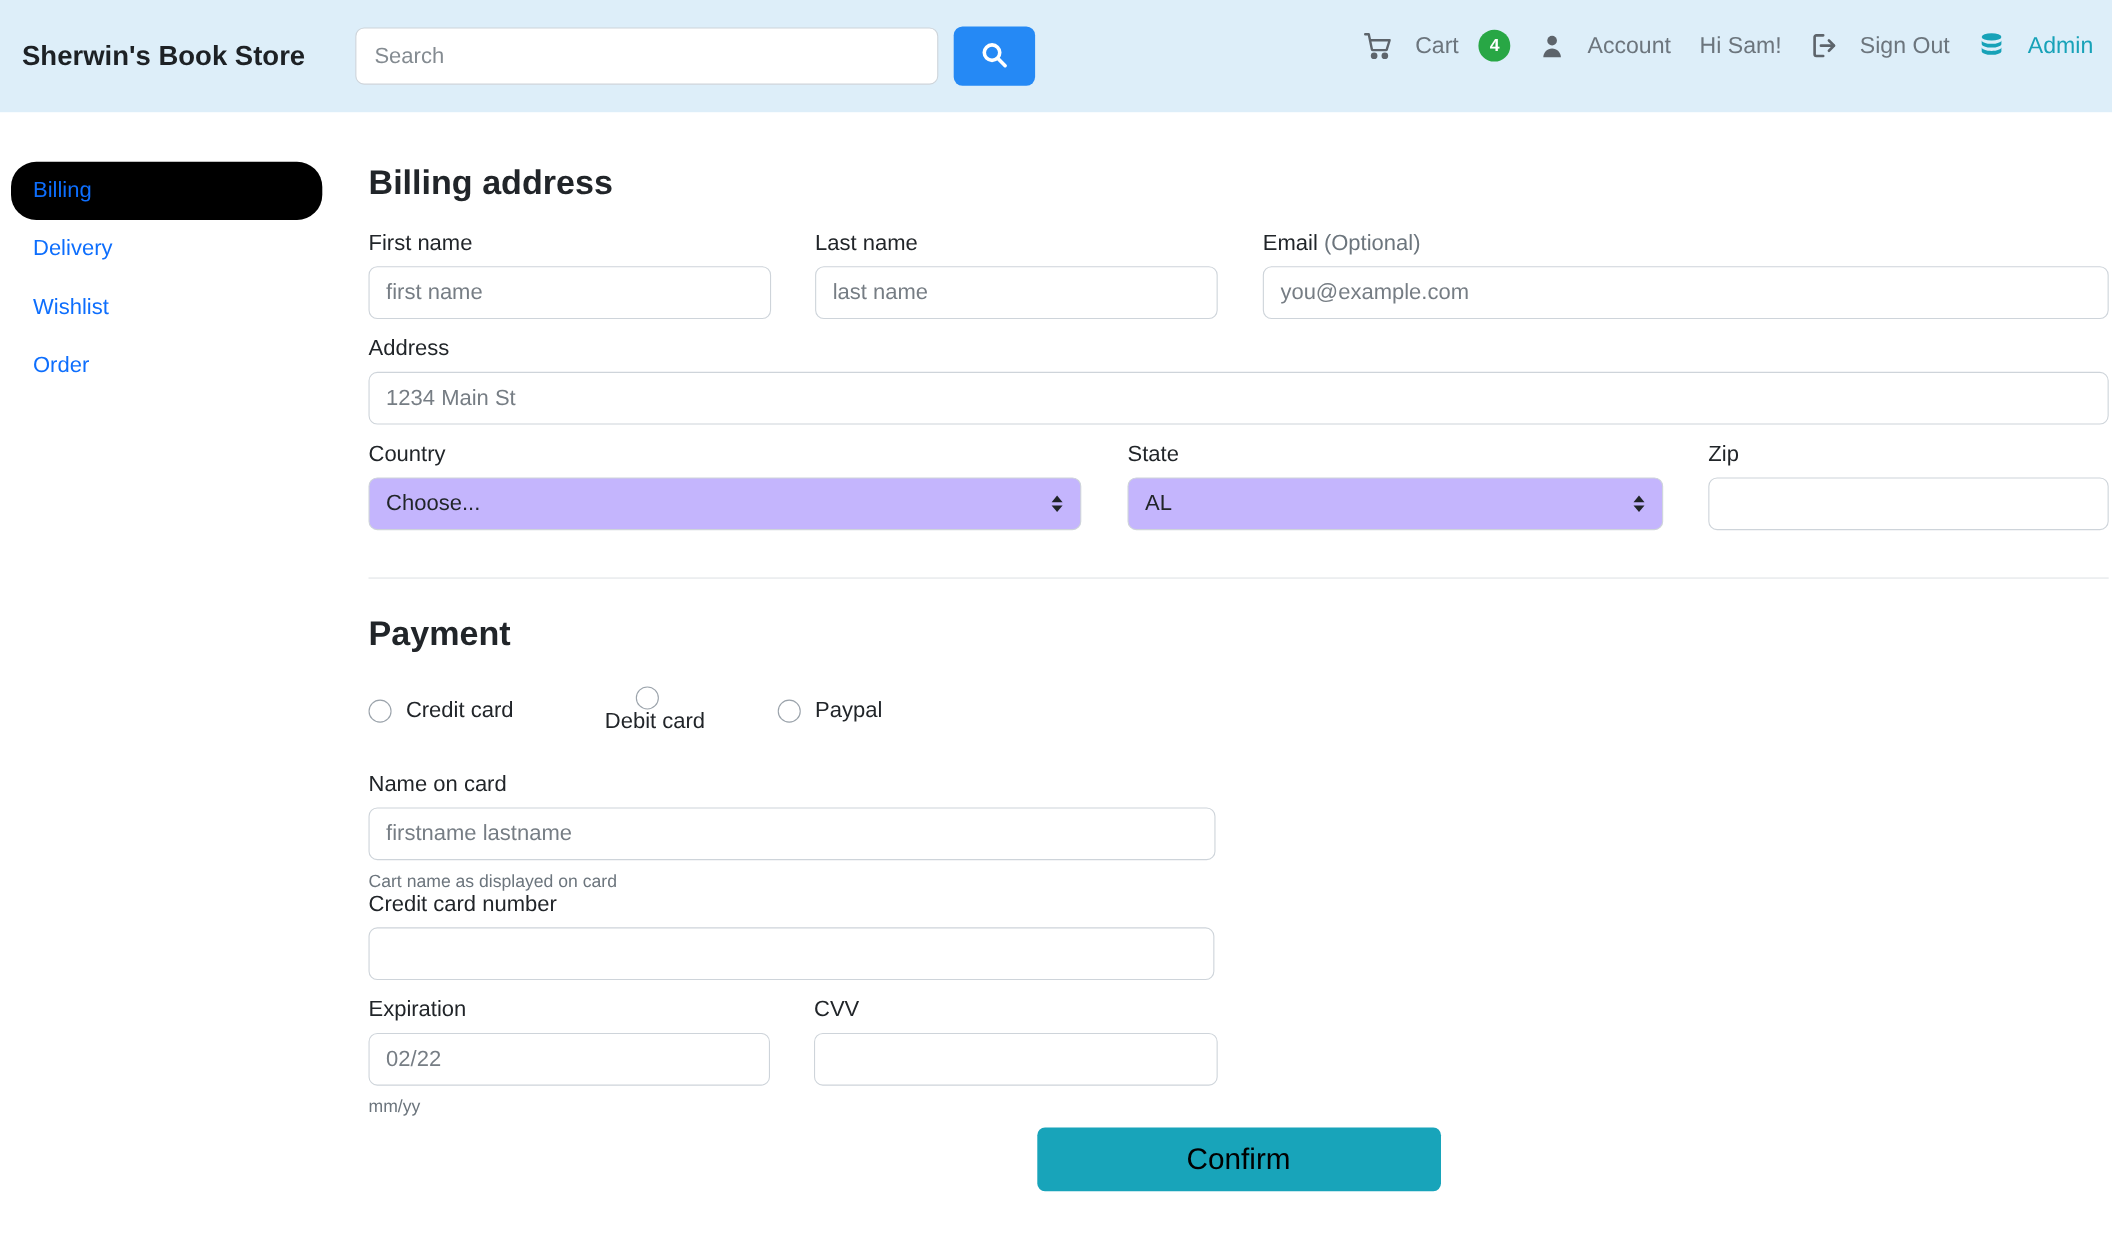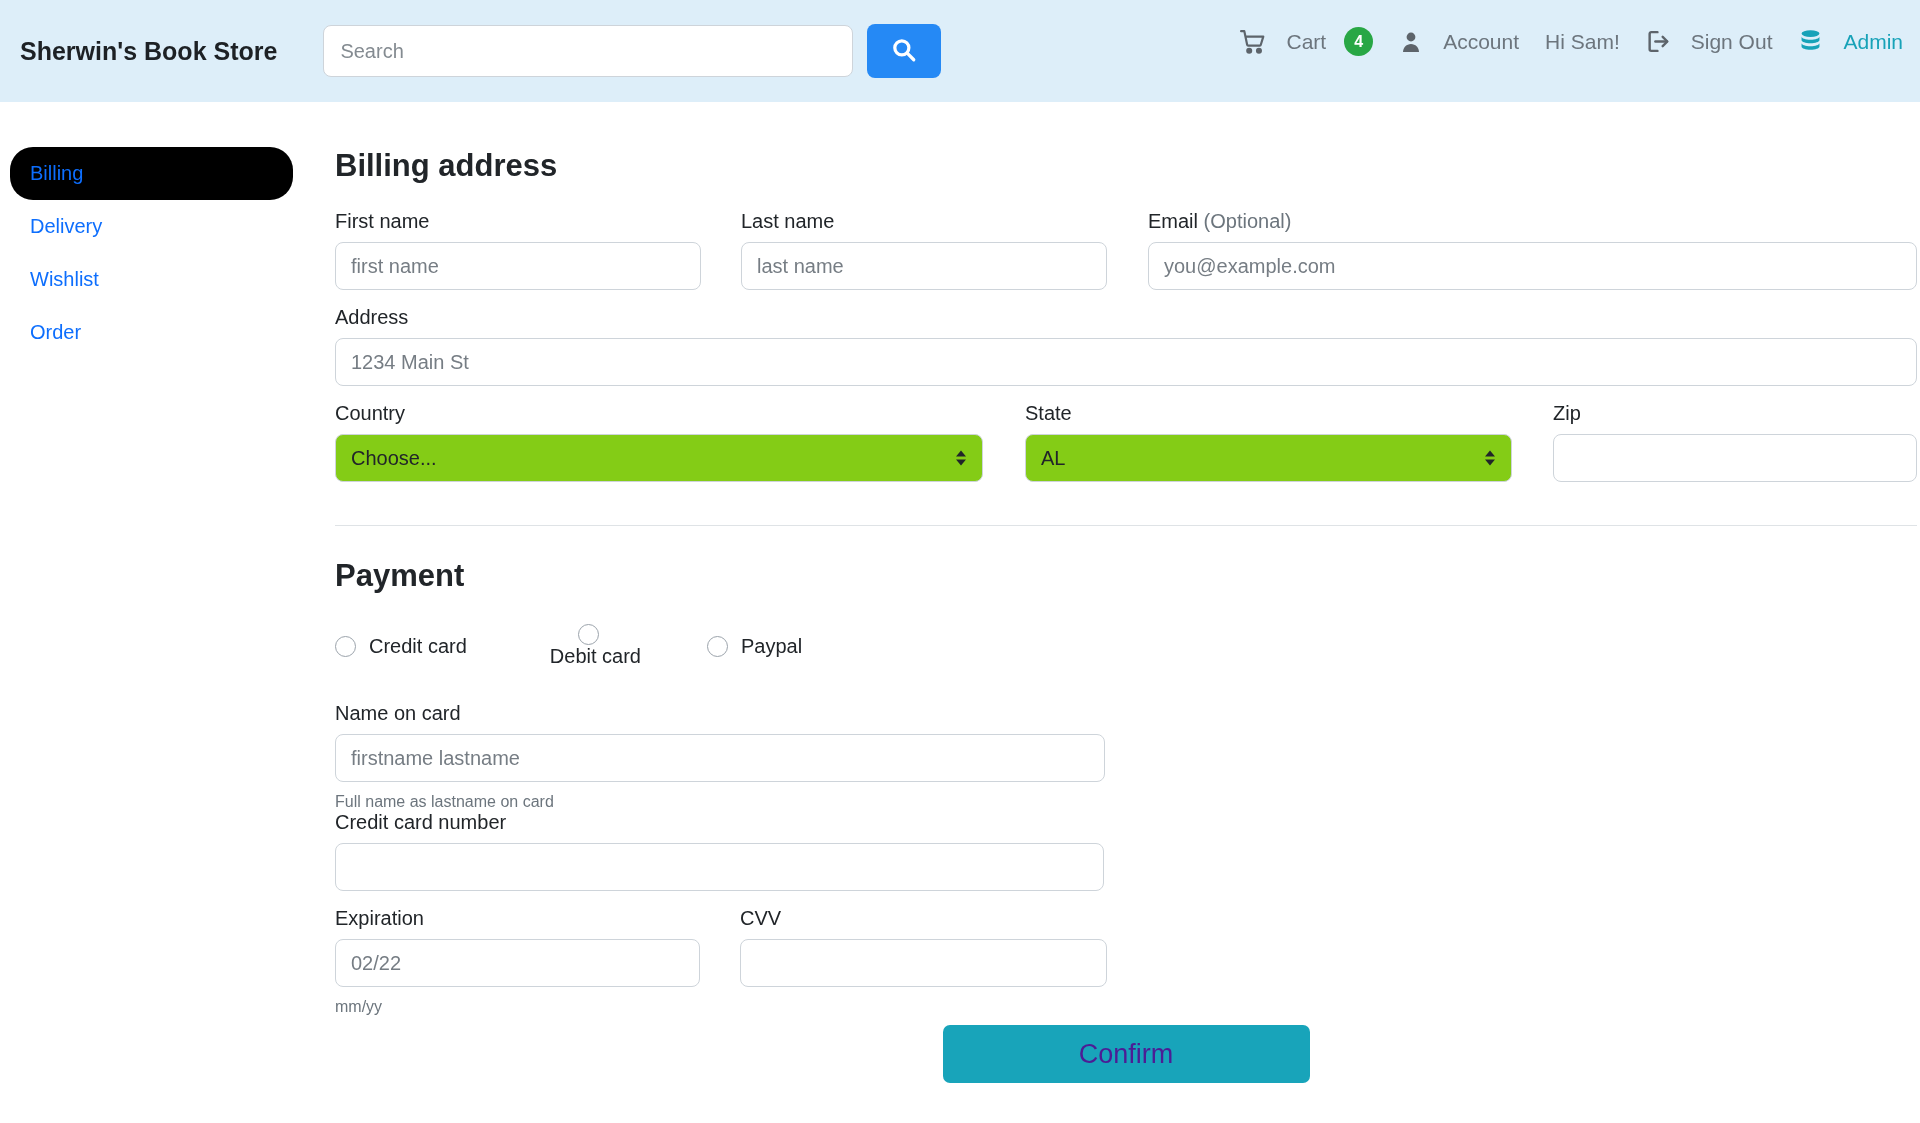--- a/index.html
+++ b/index.html
@@ -69,21 +69,21 @@
     background:#fff; width:100%;
     font-family:"Liberation Sans", sans-serif;
   }
   .tinput::placeholder { color:#767d84; }
   .selwrap { position:relative; }
   .tselect {
     appearance:none; -webkit-appearance:none;
     height:48px; width:100%;
     border:1px solid #ced4da; border-radius:8px;
     font-size:20px; color:#212529; padding:0 40px 0 15px;
-    background:#84cc16; outline:none;
+    background:#c4b5fd; outline:none;
     font-family:"Liberation Sans", sans-serif;
   }
   .sel-arrows {
     position:absolute; right:17px; top:50%; transform:translateY(-50%);
     display:flex; flex-direction:column; gap:3px; pointer-events:none;
   }
   .sel-arrows i { display:block; width:0; height:0; border-left:5px solid transparent; border-right:5px solid transparent; }
   .sel-arrows .up { border-bottom:6px solid #212529; }
   .sel-arrows .dn { border-top:6px solid #212529; }
   .w-first { width:366px; margin-right:40px; }
@@ -108,21 +108,21 @@
   }
   .radio-label { font-size:20px; margin-left:13px; color:#212529; }
   .radio-gap1 { margin-right:70px; }
   .radio-gap2 { margin-right:66px;flex-direction:column; }
   .help-text { font-size:16px; color:#6c757d; margin-top:11px; }
   .row-ncc { margin-bottom:0;flex-direction:column; }
   .row-expcvv { margin-top:16px; margin-bottom:0; }
   .confirm-wrap { display:flex; justify-content:center; margin-top:9px; }
   .confirm-btn {
     width:367px; height:58px;
-    background:#18a4ba; color:#4c1d95;
+    background:#18a4ba; color:#000000;
     border:none; border-radius:7px;
     font-size:27px; cursor:pointer;
     font-family:"Liberation Sans", sans-serif;
   }
 </style>
 </head>
 <body>
 
 <div class="header">
   <div class="brand">Sherwin's Book Store</div>
@@ -276,21 +276,21 @@
     <div class="radio-item">
       <span class="radio-circle"></span>
       <span class="radio-label">Paypal</span>
     </div>
   </div>
 
   <div class="form-row row-ncc">
     <div class="fgroup w-name">
       <label class="flabel">Name on card</label>
       <input class="tinput" type="text" placeholder="firstname lastname" style="">
-      <div class="help-text">Full name as lastname on card</div>
+      <div class="help-text">Cart name as displayed on card</div>
     </div>
     <div class="fgroup w-ccnum">
       <label class="flabel">Credit card number</label>
       <input class="tinput" type="text" placeholder="" style="">
     </div>
   </div>
 
   <div class="form-row row-expcvv">
     <div class="fgroup w-exp">
       <label class="flabel">Expiration</label>

